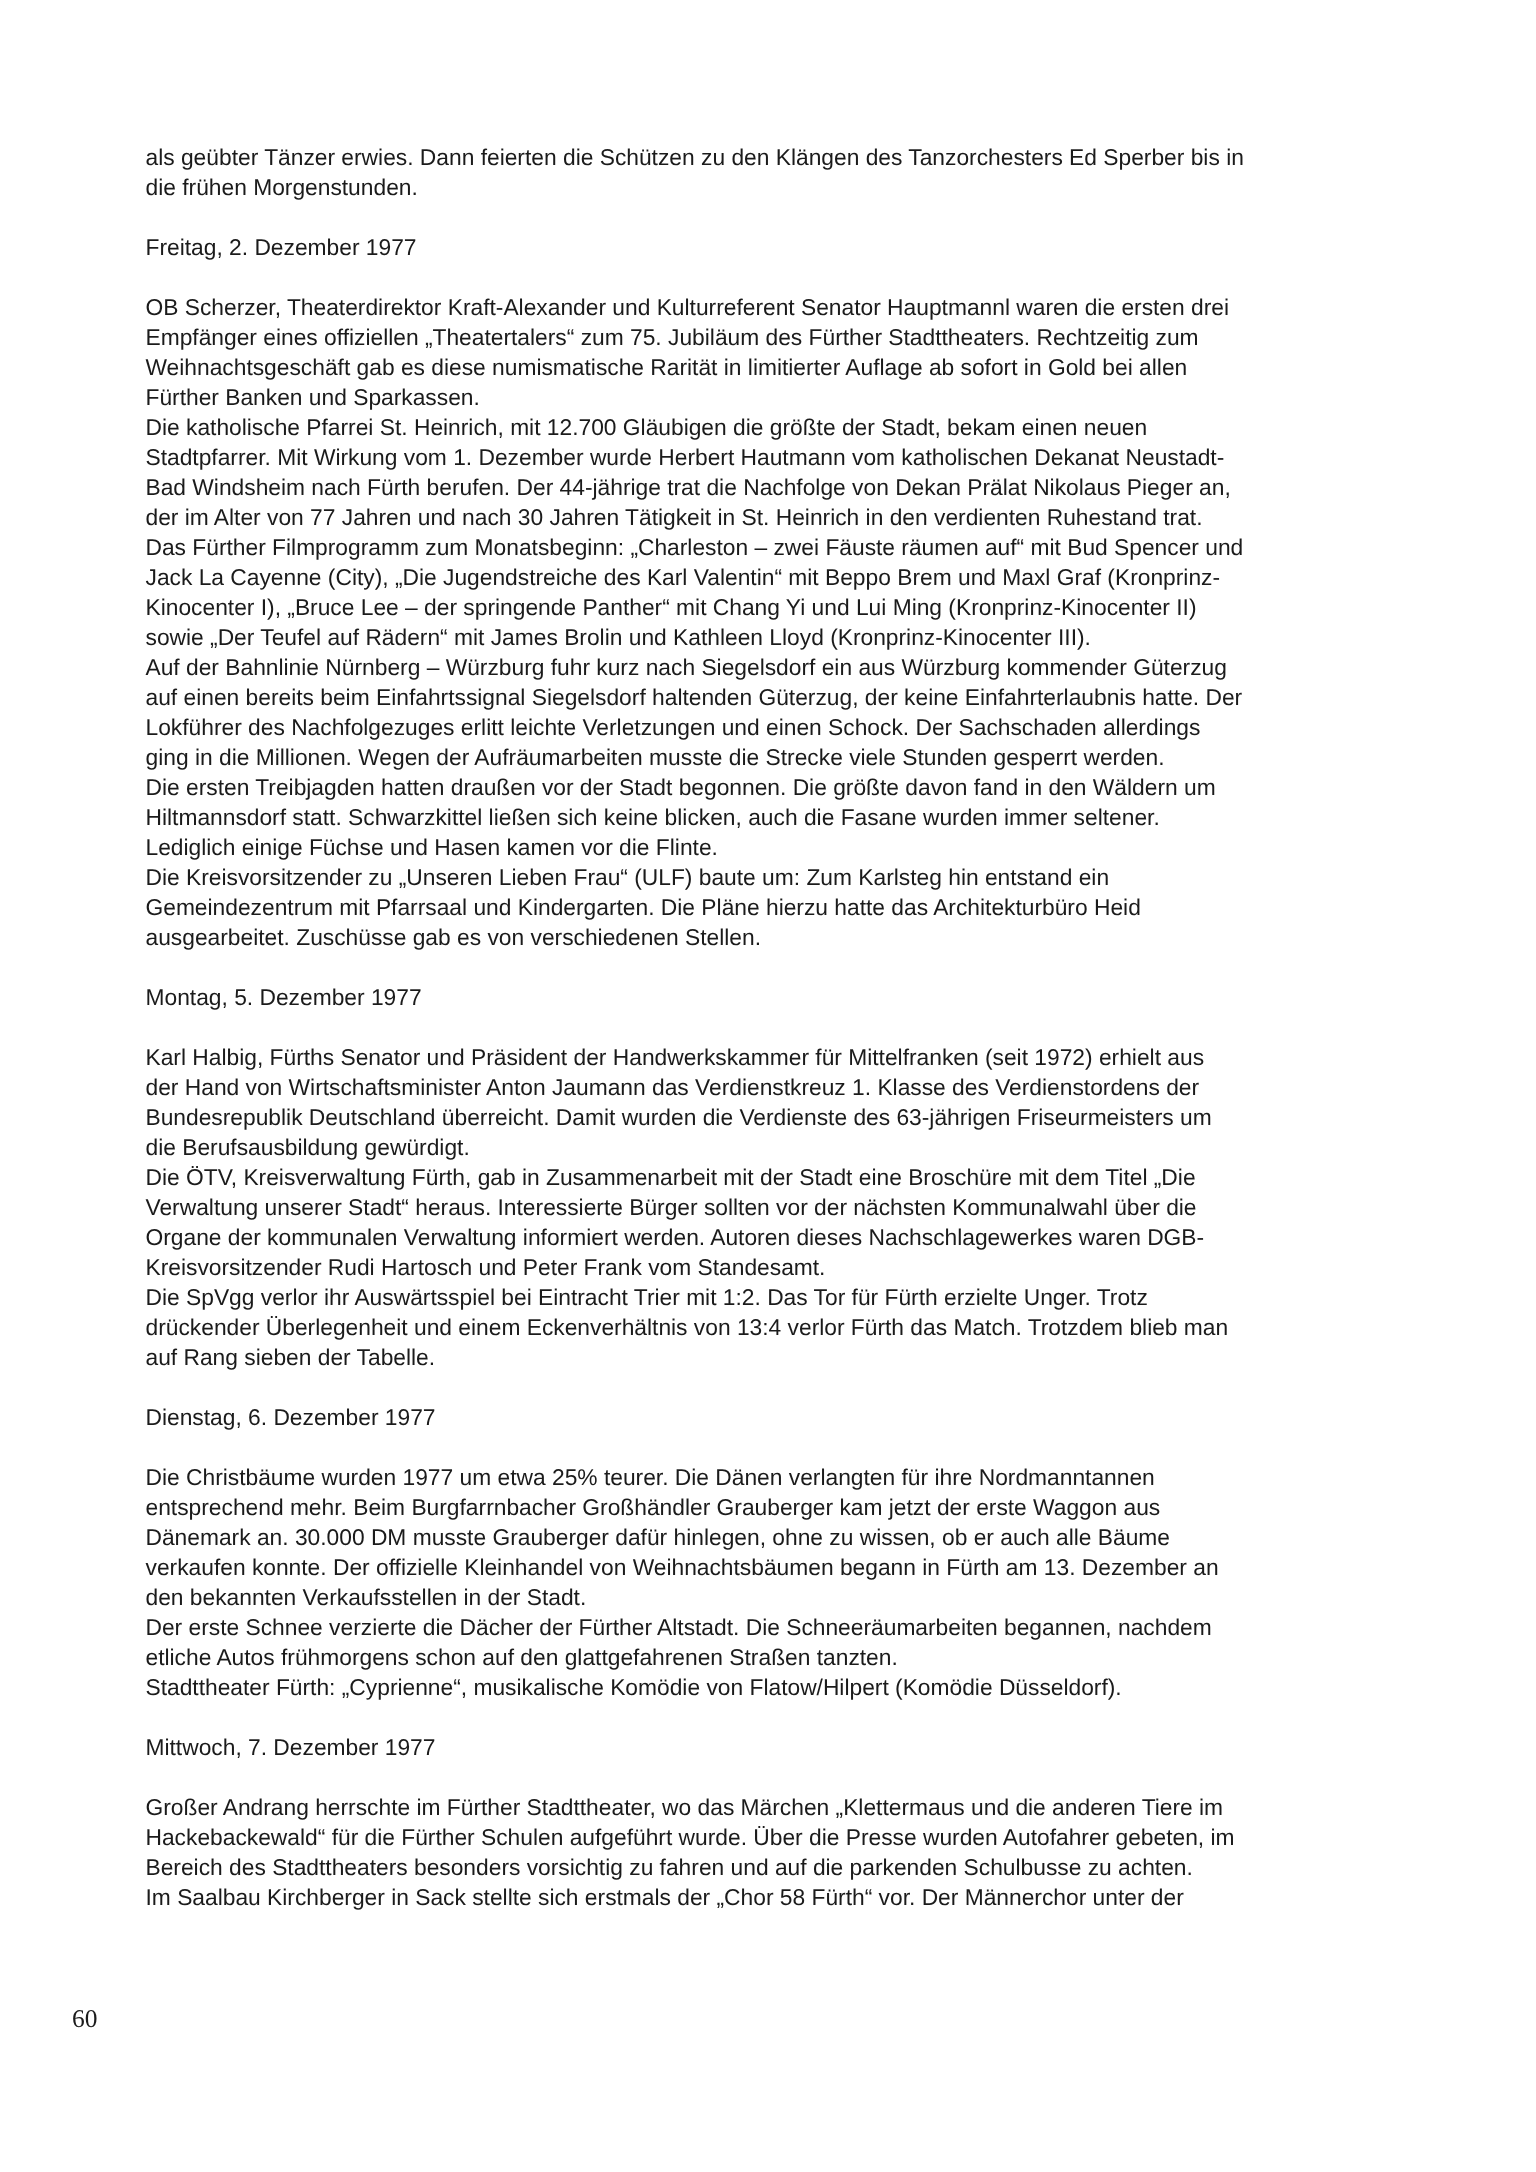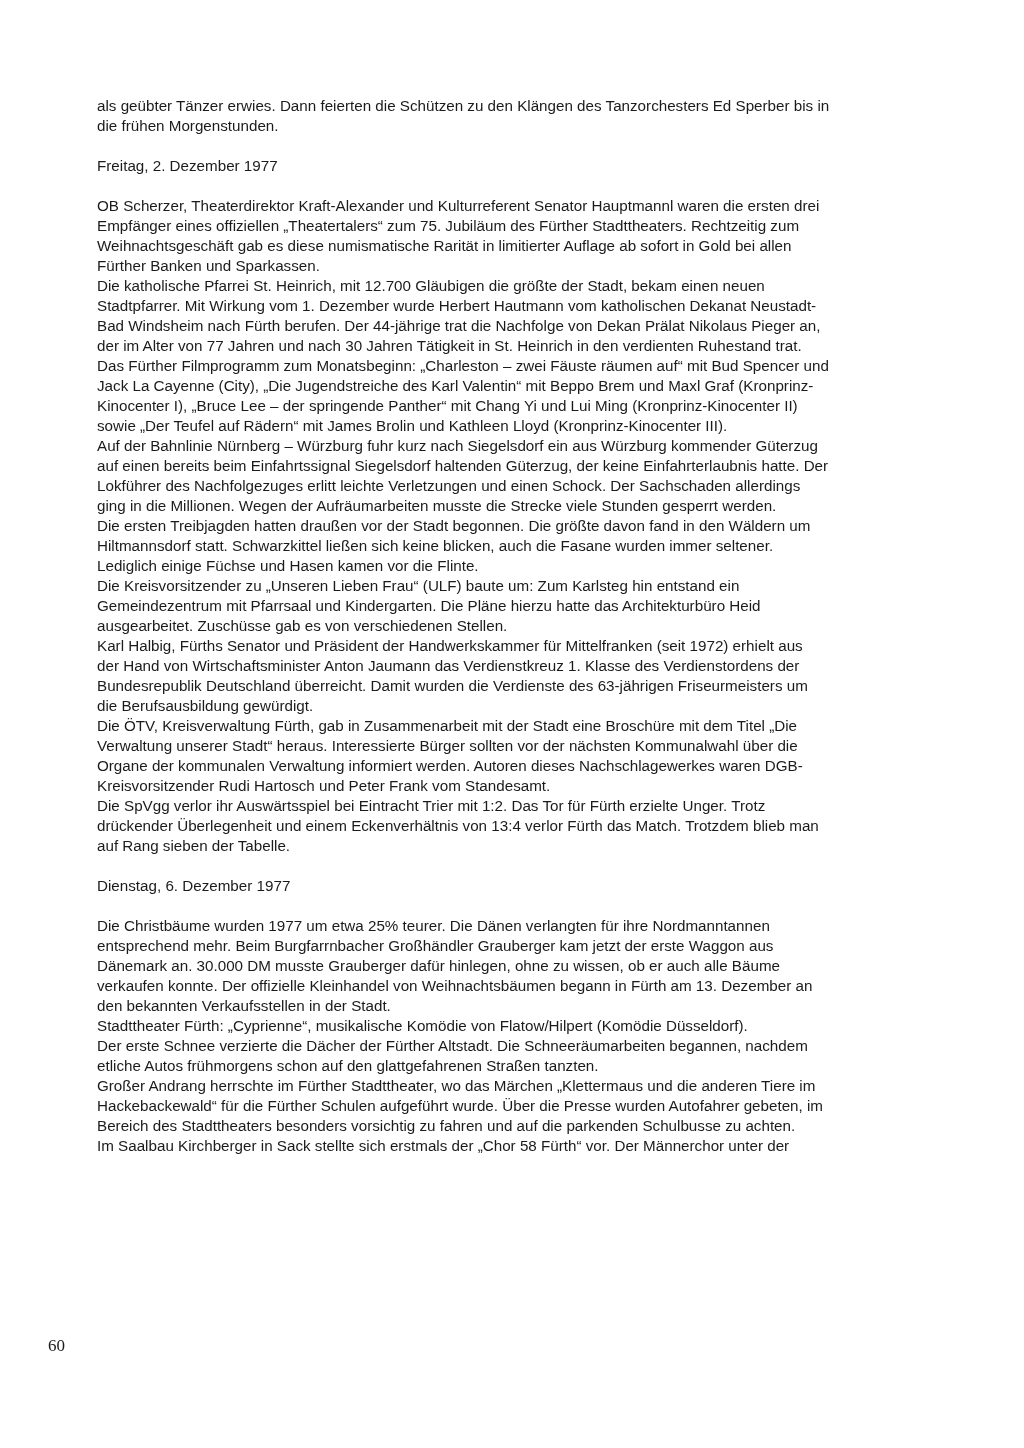--- a/index.html
+++ b/index.html
@@ -69,42 +69,44 @@
 auf einen bereits beim Einfahrtssignal Siegelsdorf haltenden Güterzug, der keine Einfahrterlaubnis hatte. Der
 Lokführer des Nachfolgezuges erlitt leichte Verletzungen und einen Schock. Der Sachschaden allerdings
 ging in die Millionen. Wegen der Aufräumarbeiten musste die Strecke viele Stunden gesperrt werden.</p>
     <p class="para">Die ersten Treibjagden hatten draußen vor der Stadt begonnen. Die größte davon fand in den Wäldern um
 Hiltmannsdorf statt. Schwarzkittel ließen sich keine blicken, auch die Fasane wurden immer seltener.
 Lediglich einige Füchse und Hasen kamen vor die Flinte.</p>
     <p class="para">Die Kreisvorsitzender zu „Unseren Lieben Frau“ (ULF) baute um: Zum Karlsteg hin entstand ein
 Gemeindezentrum mit Pfarrsaal und Kindergarten. Die Pläne hierzu hatte das Architekturbüro Heid
 ausgearbeitet. Zuschüsse gab es von verschiedenen Stellen.</p>
 
+    <h2 class="heading">Montag, 5. Dezember 1977</h2>
     <p class="para">Karl Halbig, Fürths Senator und Präsident der Handwerkskammer für Mittelfranken (seit 1972) erhielt aus
 der Hand von Wirtschaftsminister Anton Jaumann das Verdienstkreuz 1. Klasse des Verdienstordens der
 Bundesrepublik Deutschland überreicht. Damit wurden die Verdienste des 63-jährigen Friseurmeisters um
 die Berufsausbildung gewürdigt.</p>
     <p class="para">Die ÖTV, Kreisverwaltung Fürth, gab in Zusammenarbeit mit der Stadt eine Broschüre mit dem Titel „Die
 Verwaltung unserer Stadt“ heraus. Interessierte Bürger sollten vor der nächsten Kommunalwahl über die
 Organe der kommunalen Verwaltung informiert werden. Autoren dieses Nachschlagewerkes waren DGB-
 Kreisvorsitzender Rudi Hartosch und Peter Frank vom Standesamt.</p>
     <p class="para">Die SpVgg verlor ihr Auswärtsspiel bei Eintracht Trier mit 1:2. Das Tor für Fürth erzielte Unger. Trotz
 drückender Überlegenheit und einem Eckenverhältnis von 13:4 verlor Fürth das Match. Trotzdem blieb man
 auf Rang sieben der Tabelle.</p>
 
     <h2 class="heading">Dienstag, 6. Dezember 1977</h2>
     <p class="para">Die Christbäume wurden 1977 um etwa 25% teurer. Die Dänen verlangten für ihre Nordmanntannen
 entsprechend mehr. Beim Burgfarrnbacher Großhändler Grauberger kam jetzt der erste Waggon aus
 Dänemark an. 30.000 DM musste Grauberger dafür hinlegen, ohne zu wissen, ob er auch alle Bäume
 verkaufen konnte. Der offizielle Kleinhandel von Weihnachtsbäumen begann in Fürth am 13. Dezember an
 den bekannten Verkaufsstellen in der Stadt.</p>
-    <p class="para">Stadttheater Fürth: „Cyprienne“, musikalische Komödie von Flatow/Hilpert (Komödie Düsseldorf).</p>
     <p class="para">Der erste Schnee verzierte die Dächer der Fürther Altstadt. Die Schneeräumarbeiten begannen, nachdem
 etliche Autos frühmorgens schon auf den glattgefahrenen Straßen tanzten.</p>
+    <p class="para">Stadttheater Fürth: „Cyprienne“, musikalische Komödie von Flatow/Hilpert (Komödie Düsseldorf).</p>
 
+    <h2 class="heading">Mittwoch, 7. Dezember 1977</h2>
     <p class="para">Großer Andrang herrschte im Fürther Stadttheater, wo das Märchen „Klettermaus und die anderen Tiere im
 Hackebackewald“ für die Fürther Schulen aufgeführt wurde. Über die Presse wurden Autofahrer gebeten, im
 Bereich des Stadttheaters besonders vorsichtig zu fahren und auf die parkenden Schulbusse zu achten.</p>
     <p class="para">Im Saalbau Kirchberger in Sack stellte sich erstmals der „Chor 58 Fürth“ vor. Der Männerchor unter der</p>
 
   </div>
 
   <div class="pageno">60</div>
 </div>
 

